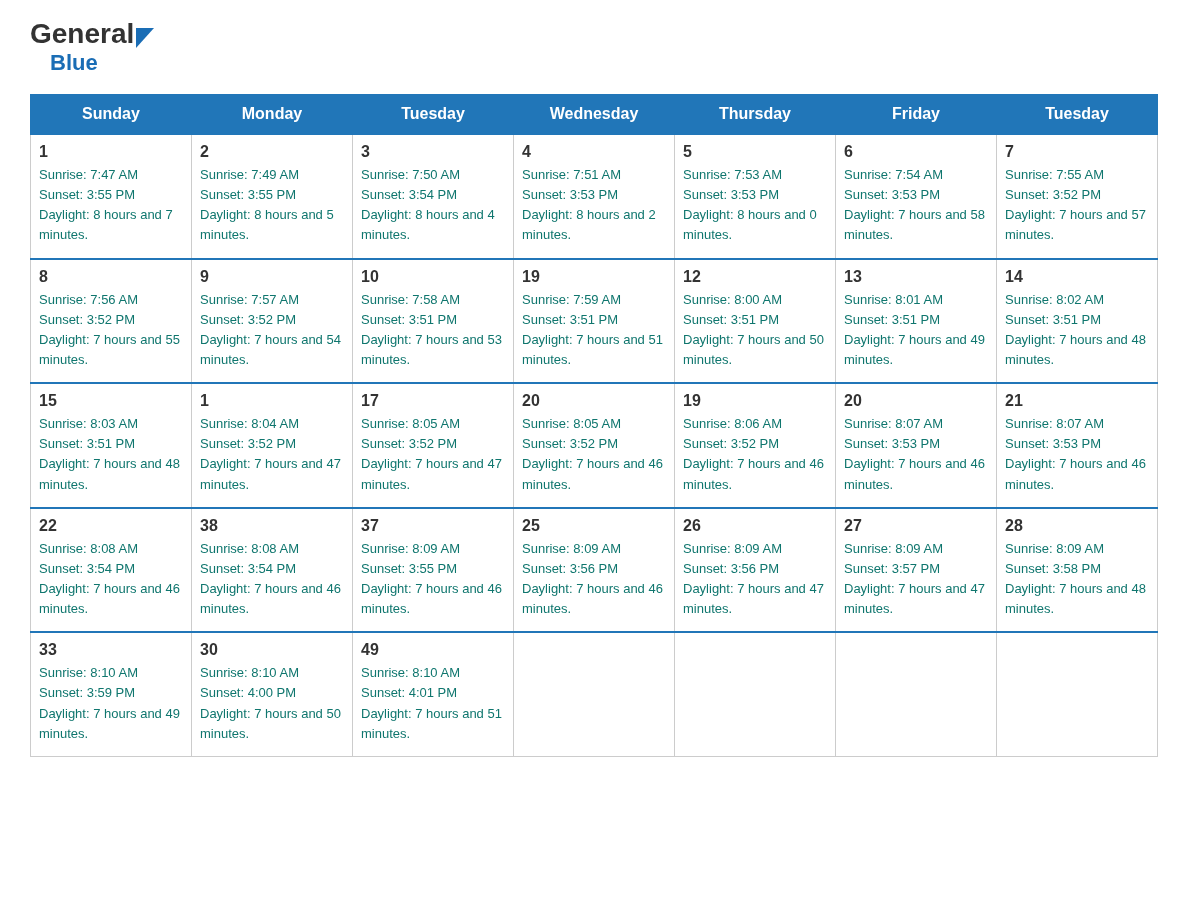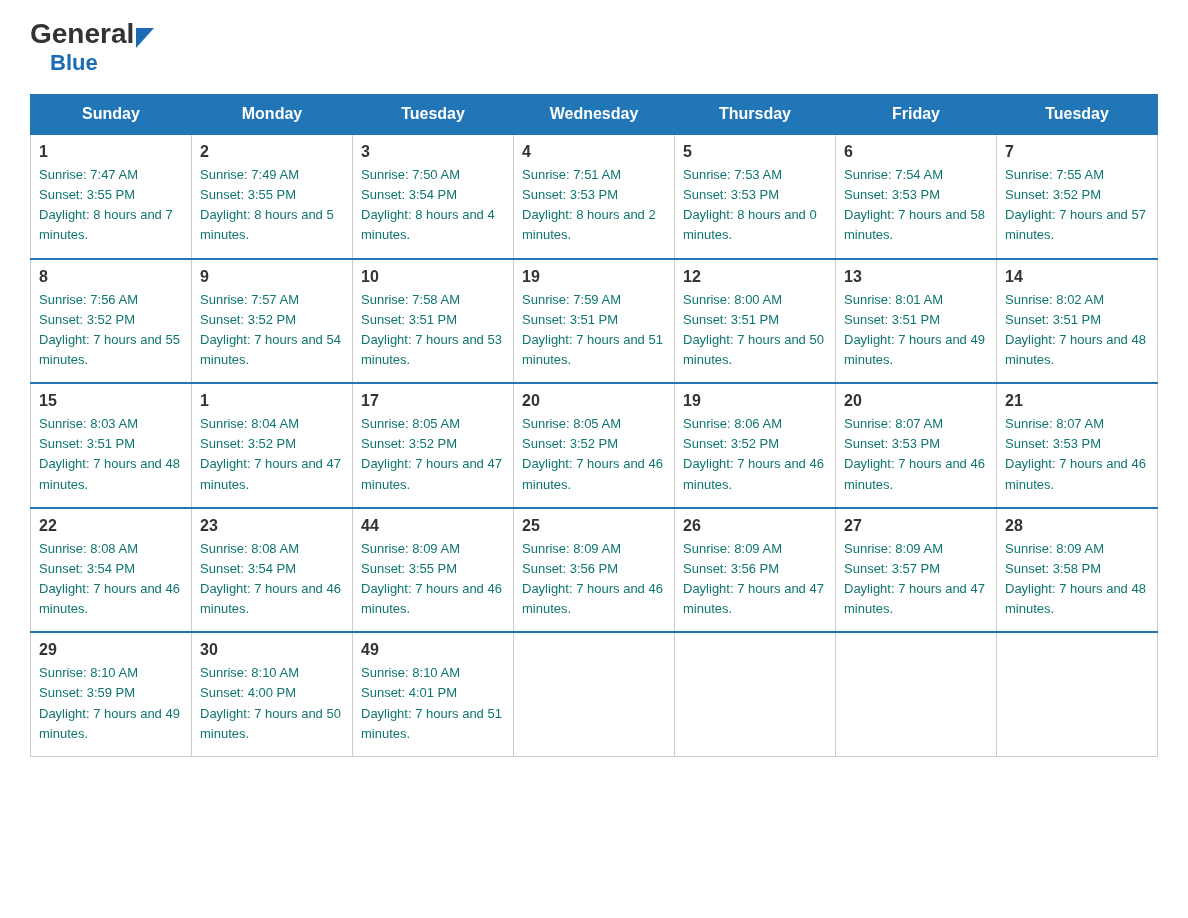--- a/index.html
+++ b/index.html
@@ -140,29 +140,29 @@
         <td><span class="day-num">15</span><span class="day-info">Sunrise: 8:03 AM<br>Sunset: 3:51 PM<br>Daylight: 7 hours and 48 minutes.</span></td>
         <td><span class="day-num">1</span><span class="day-info">Sunrise: 8:04 AM<br>Sunset: 3:52 PM<br>Daylight: 7 hours and 47 minutes.</span></td>
         <td><span class="day-num">17</span><span class="day-info">Sunrise: 8:05 AM<br>Sunset: 3:52 PM<br>Daylight: 7 hours and 47 minutes.</span></td>
         <td><span class="day-num">20</span><span class="day-info">Sunrise: 8:05 AM<br>Sunset: 3:52 PM<br>Daylight: 7 hours and 46 minutes.</span></td>
         <td><span class="day-num">19</span><span class="day-info">Sunrise: 8:06 AM<br>Sunset: 3:52 PM<br>Daylight: 7 hours and 46 minutes.</span></td>
         <td><span class="day-num">20</span><span class="day-info">Sunrise: 8:07 AM<br>Sunset: 3:53 PM<br>Daylight: 7 hours and 46 minutes.</span></td>
         <td><span class="day-num">21</span><span class="day-info">Sunrise: 8:07 AM<br>Sunset: 3:53 PM<br>Daylight: 7 hours and 46 minutes.</span></td>
       </tr>
       <tr>
         <td><span class="day-num">22</span><span class="day-info">Sunrise: 8:08 AM<br>Sunset: 3:54 PM<br>Daylight: 7 hours and 46 minutes.</span></td>
-        <td><span class="day-num">23</span><span class="day-info">Sunrise: 8:08 AM<br>Sunset: 3:54 PM<br>Daylight: 7 hours and 46 minutes.</span></td>
-        <td><span class="day-num">44</span><span class="day-info">Sunrise: 8:09 AM<br>Sunset: 3:55 PM<br>Daylight: 7 hours and 46 minutes.</span></td>
+        <td><span class="day-num">38</span><span class="day-info">Sunrise: 8:08 AM<br>Sunset: 3:54 PM<br>Daylight: 7 hours and 46 minutes.</span></td>
+        <td><span class="day-num">37</span><span class="day-info">Sunrise: 8:09 AM<br>Sunset: 3:55 PM<br>Daylight: 7 hours and 46 minutes.</span></td>
         <td><span class="day-num">25</span><span class="day-info">Sunrise: 8:09 AM<br>Sunset: 3:56 PM<br>Daylight: 7 hours and 46 minutes.</span></td>
         <td><span class="day-num">26</span><span class="day-info">Sunrise: 8:09 AM<br>Sunset: 3:56 PM<br>Daylight: 7 hours and 47 minutes.</span></td>
         <td><span class="day-num">27</span><span class="day-info">Sunrise: 8:09 AM<br>Sunset: 3:57 PM<br>Daylight: 7 hours and 47 minutes.</span></td>
         <td><span class="day-num">28</span><span class="day-info">Sunrise: 8:09 AM<br>Sunset: 3:58 PM<br>Daylight: 7 hours and 48 minutes.</span></td>
       </tr>
       <tr>
-        <td><span class="day-num">29</span><span class="day-info">Sunrise: 8:10 AM<br>Sunset: 3:59 PM<br>Daylight: 7 hours and 49 minutes.</span></td>
+        <td><span class="day-num">33</span><span class="day-info">Sunrise: 8:10 AM<br>Sunset: 3:59 PM<br>Daylight: 7 hours and 49 minutes.</span></td>
         <td><span class="day-num">30</span><span class="day-info">Sunrise: 8:10 AM<br>Sunset: 4:00 PM<br>Daylight: 7 hours and 50 minutes.</span></td>
         <td><span class="day-num">49</span><span class="day-info">Sunrise: 8:10 AM<br>Sunset: 4:01 PM<br>Daylight: 7 hours and 51 minutes.</span></td>
         <td></td>
         <td></td>
         <td></td>
         <td></td>
       </tr>
     </tbody>
 </table>
 

